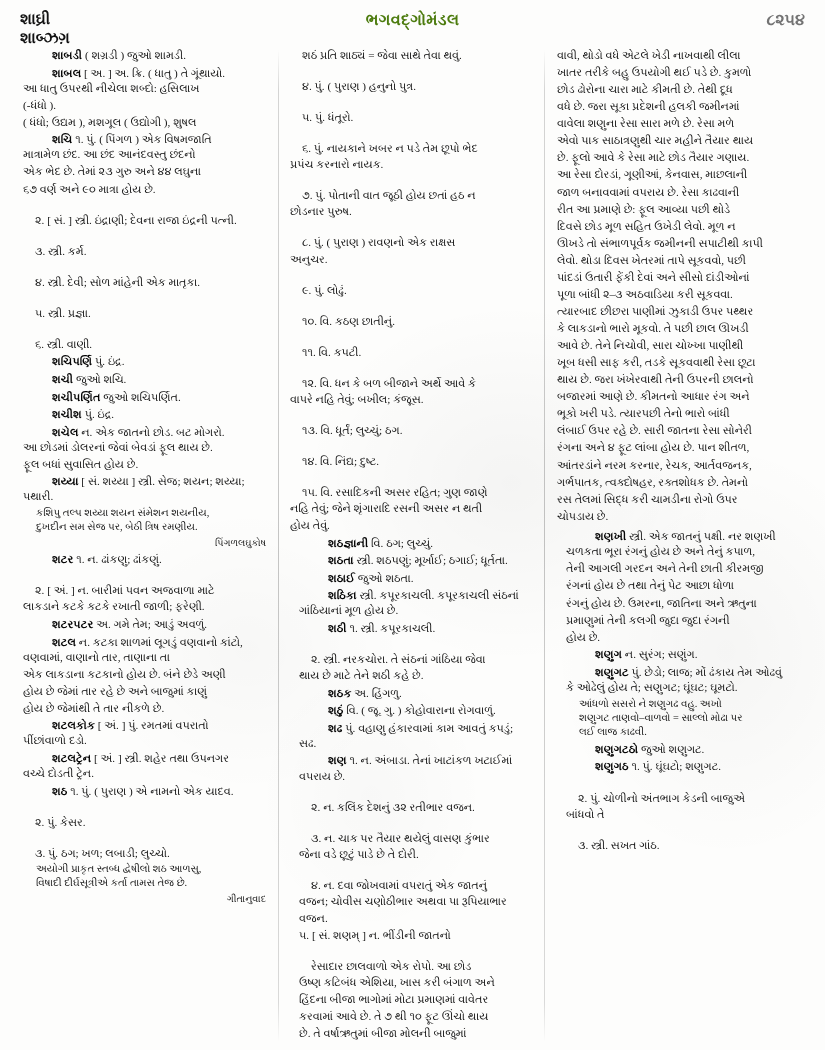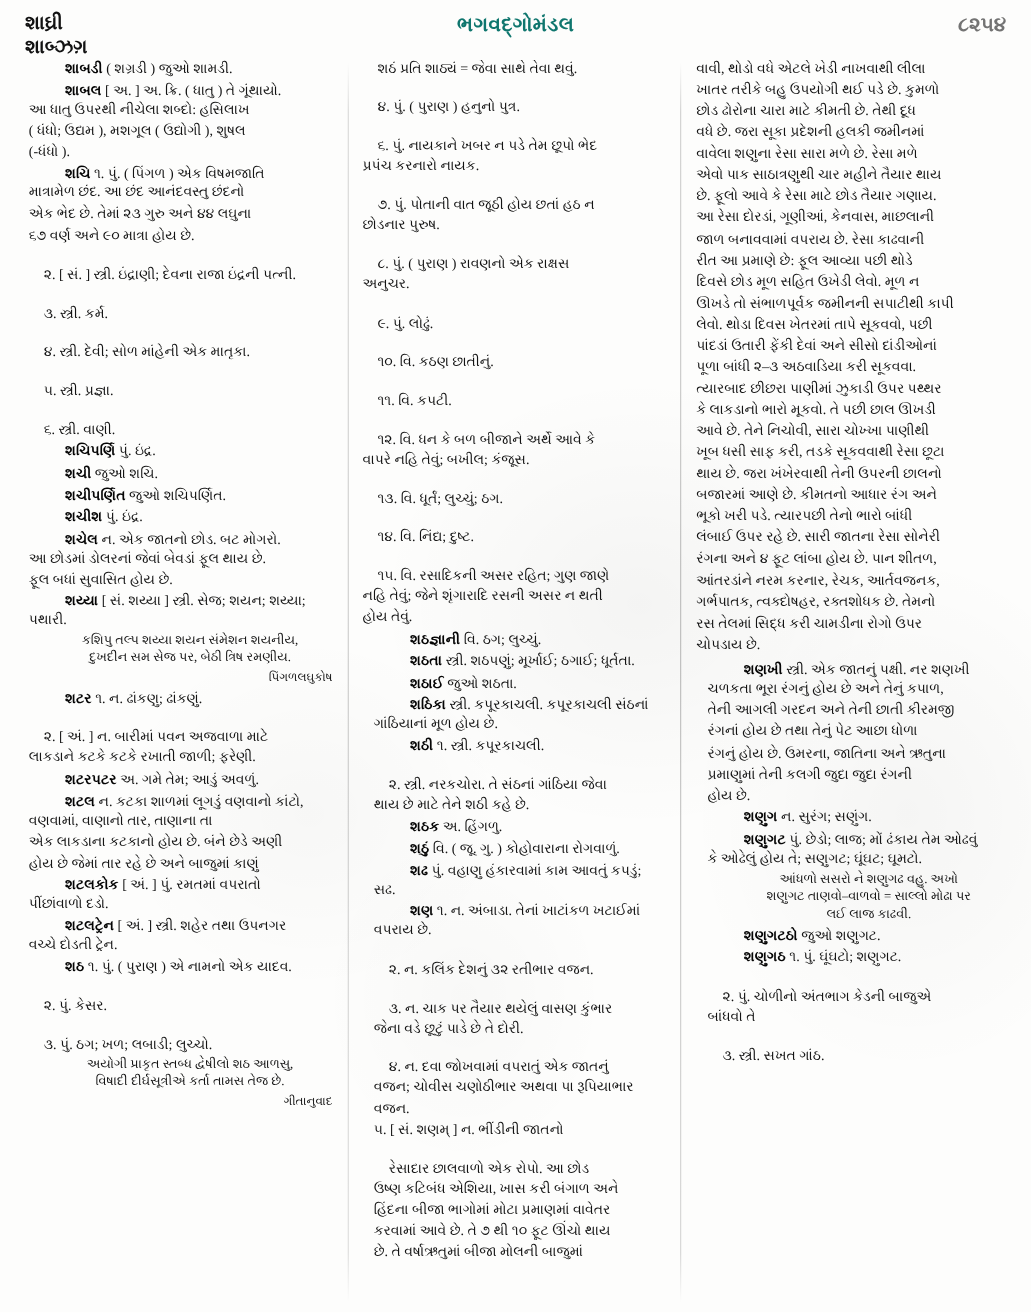--- a/index.html
+++ b/index.html
@@ -47,21 +47,21 @@
     color: #121212;
     line-height: 1.22;
   }
   .head-left div { white-space: nowrap; }
   .head-center {
     position: absolute;
     left: 0; right: 0; top: 1px;
     text-align: center;
     font-weight: bold;
     font-size: 16px;
-    color: #0f766e;
+    color: #4d7c0f;
     letter-spacing: 0.3px;
   }
   .head-right {
     position: absolute;
     right: 2px; top: 1px;
     font-weight: bold;
     font-size: 16px;
     color: #737373;
   }
 
@@ -129,21 +129,21 @@
     letter-spacing: 0.15px;
     padding-left: 38px;
   }
 
   
   .quote {
     margin: 1px 0 3px 0;
     padding-left: 22px;
     font-size: 10.3px;
     line-height: 1.36;
-    text-align: center;
+    text-align: left;
   }
   .quote .ln { display: block; white-space: normal; }
   .cite {
     display: block;
     text-align: right;
     font-size: 9.6px;
     padding-right: 2px;
     margin-top: -0.5px;
   }
   .cite-tight { margin-top: 0; }
@@ -170,22 +170,22 @@
 
       <div class="entry hang">
         <span class="hw">શાબડી</span>
         <span>( શગ્રડી ) જુઓ શામડી.</span>
       </div>
 
       <div class="entry hang">
         <span class="hw">શાબલ</span>
         <span>[ અ. ] અ. ક્રિ. ( ધાતુ ) તે ગૂંથાયો.</span>
         <div class="para cont">આ ધાતુ ઉપરથી નીચેલા શબ્દો: હસિલાખ</div>
+        <div class="para cont">(-ધંધો ).</div>
         <div class="para cont">( ધંધો; ઉદ્યમ ), મશગૂલ ( ઉદ્યોગી ), શુષલ</div>
-        <div class="para cont">(-ધંધો ).</div>
       </div>
 
       <div class="entry hang">
         <span class="hw">શચિ</span>
         <span>૧. પું. ( પિંગળ ) એક વિષમજાતિ</span>
         <div class="para cont">માત્રામેળ છંદ. આ છંદ આનંદવસ્તુ છંદનો</div>
         <div class="para cont">એક ભેદ છે. તેમાં ૨૩ ગુરુ અને ૪૪ લઘુના</div>
         <div class="para cont">૬૭ વર્ણ અને ૯૦ માત્રા હોય છે.</div>
         <div class="sense">૨. [ સં. ] સ્ત્રી. ઇંદ્રાણી; દેવના રાજા ઇંદ્રની પત્ની.</div>
         <div class="sense">૩. સ્ત્રી. કર્મ.</div>
@@ -243,20 +243,21 @@
         <span class="hw">શટરપટર</span>
         <span>અ. ગમે તેમ; આડું અવળું.</span>
       </div>
 
       <div class="entry hang">
         <span class="hw">શટલ</span>
         <span>ન. કટકા શાળમાં લૂગડું વણવાનો કાંટો,</span>
         <div class="para cont">વણવામાં, વાણાનો તાર, તાણાના તા</div>
         <div class="para cont">એક લાકડાના કટકાનો હોય છે. બંને છેડે અણી</div>
         <div class="para cont">હોય છે જેમાં તાર રહે છે અને બાજુમાં કાણું</div>
+        <div class="para cont">હોય છે જેમાંથી તે તાર નીકળે છે.</div>
       </div>
 
       <div class="entry hang">
         <span class="hw">શટલકોક</span>
         <span>[ અં. ] પું. રમતમાં વપરાતો</span>
         <div class="para cont">પીંછાંવાળો દડો.</div>
       </div>
 
       <div class="entry hang">
         <span class="hw">શટલટ્રેન</span>
@@ -276,20 +277,21 @@
         <div class="cite cite-tight">ગીતાનુવાદ</div>
       </div>
 
     </div>
 
     <div class="col col-2">
 
       <div class="entry">
         <div class="para ind">શઠં પ્રતિ શાઠ્યં = જેવા સાથે તેવા થવું.</div>
         <div class="sense">૪. પું. ( પુરાણ ) હનુનો પુત્ર.</div>
+        <div class="sense">૫. પું. ધંતૂરો.</div>
         <div class="sense">૬. પું. નાયકાને ખબર ન પડે તેમ છૂપો ભેદ</div>
         <div class="para cont">પ્રપંચ કરનારો નાયક.</div>
         <div class="sense">૭. પું. પોતાની વાત જૂઠી હોય છતાં હઠ ન</div>
         <div class="para cont">છોડનાર પુરુષ.</div>
         <div class="sense">૮. પું. ( પુરાણ ) રાવણનો એક રાક્ષસ</div>
         <div class="para cont">અનુચર.</div>
         <div class="sense">૯. પું. લોઢું.</div>
         <div class="sense">૧૦. વિ. કઠણ છાતીનું.</div>
         <div class="sense">૧૧. વિ. કપટી.</div>
         <div class="sense">૧૨. વિ. ધન કે બળ બીજાને અર્થે આવે કે</div>

